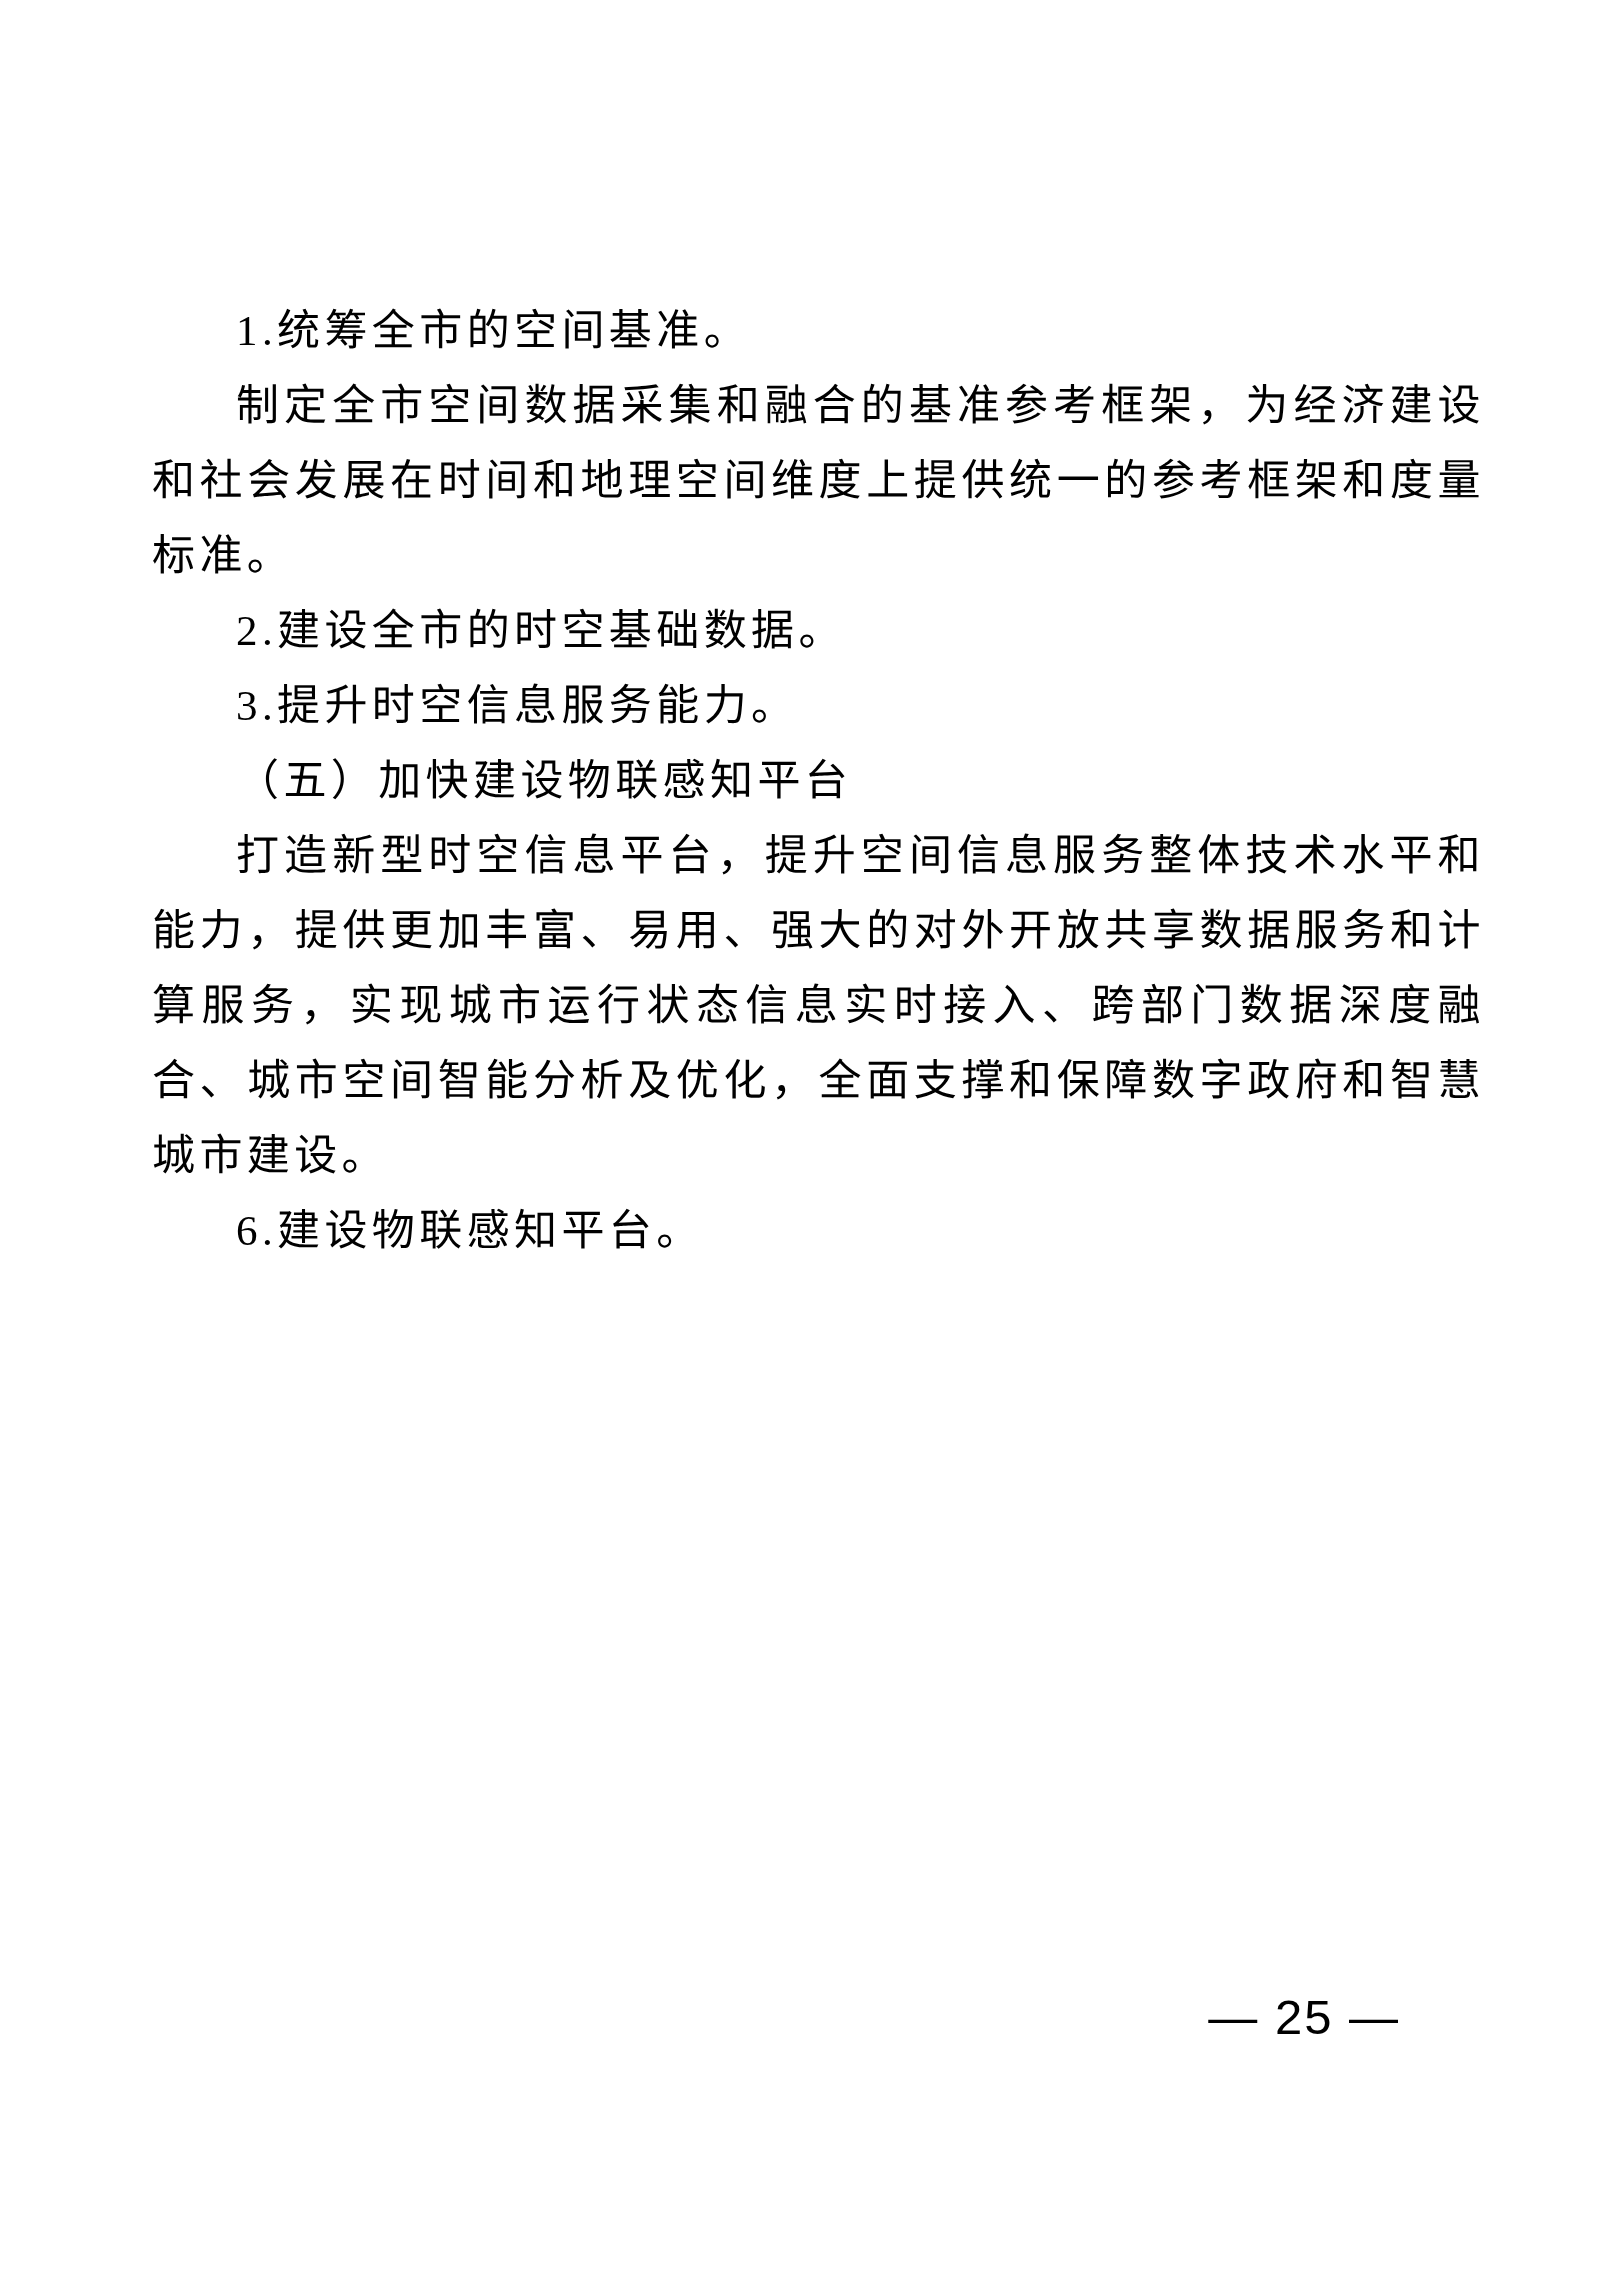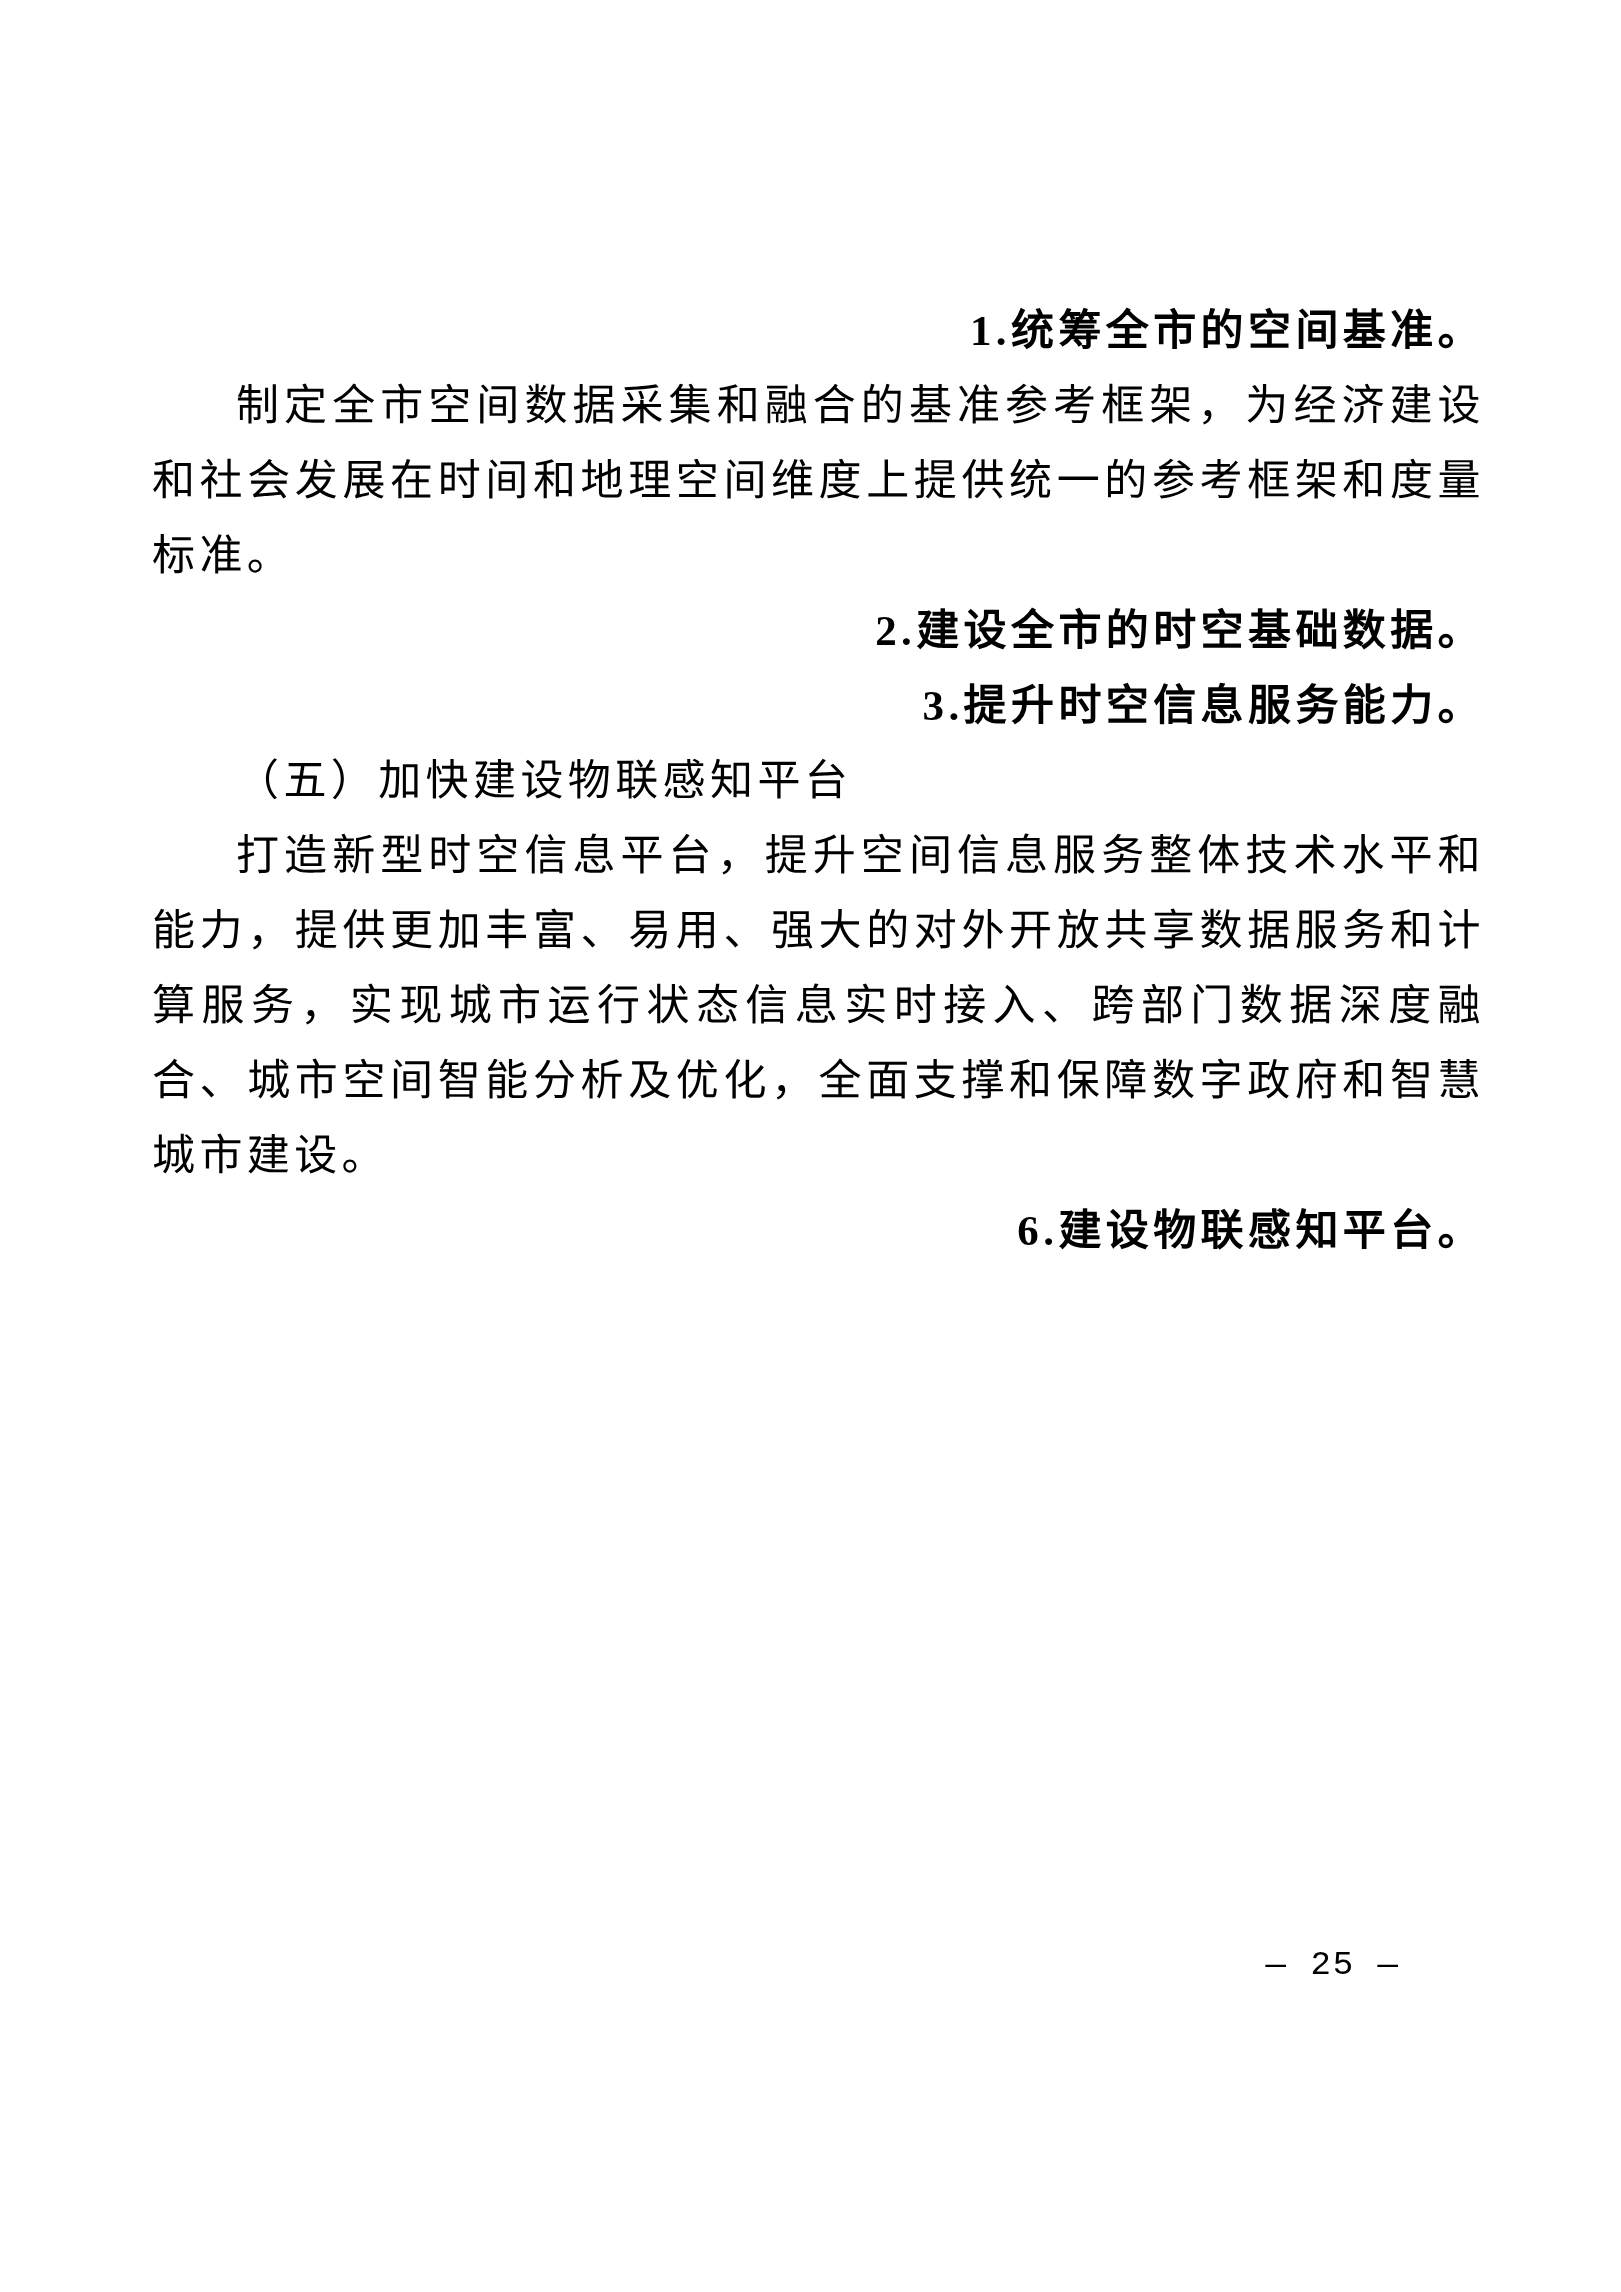--- a/index.html
+++ b/index.html
@@ -25,35 +25,35 @@
       line-height: 75px;
       letter-spacing: 4.4px;
       text-align: justify;
     }
     .block {
       margin: 0;
       padding: 0;
       text-indent: 84px;
     }
     .block.heading {
-      font-weight: bold;
-      text-align: right;
+      font-weight: normal;
+      text-align: left;
     }
     .block.section {
       font-weight: normal;
       text-align: left;
     }
     .page-number {
       position: absolute;
-      top: 1947px;
+      top: 1991px;
       right: 221px;
-      font-size: 34px;
+      font-size: 49px;
       line-height: 1.1;
       letter-spacing: 2px;
-      font-family: Liberation Mono, monospace;
+      font-family: Liberation Sans, sans-serif;
       white-space: nowrap;
     }
   </style>
 </head>
 <body>
 
 <div class="page">
 
   <div class="doc">
     <p class="block heading">1.统筹全市的空间基准。</p>

